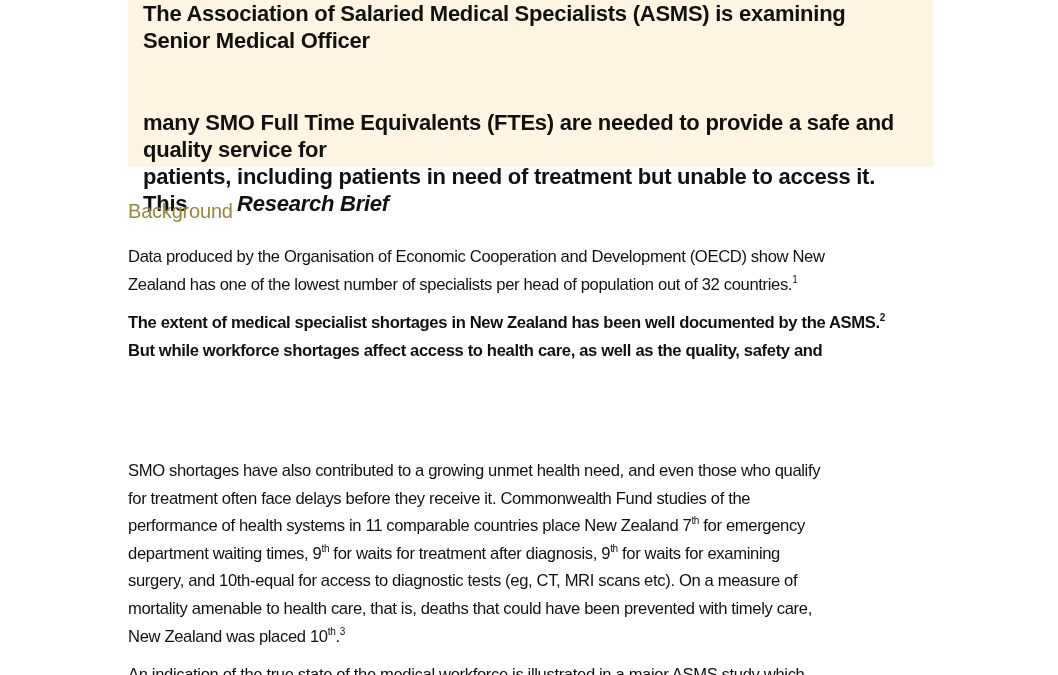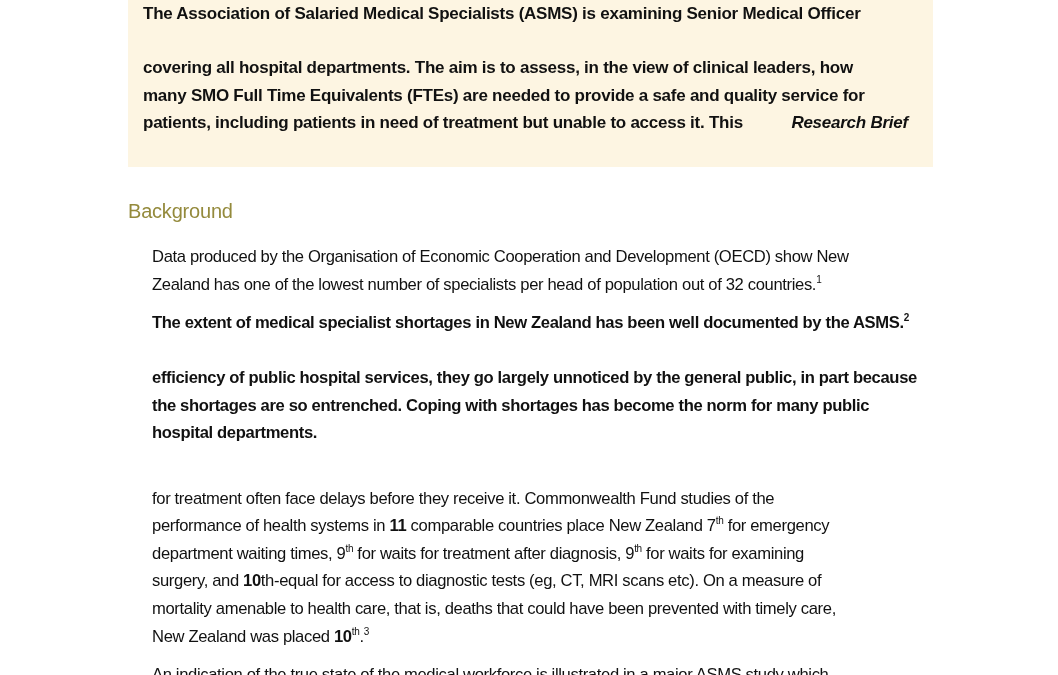--- a/index.html
+++ b/index.html
@@ -28,21 +28,21 @@
       top: -6px;
       width: 805px;
       height: 173px;
       background: #fdf5e2;
       box-sizing: border-box;
       padding: 6px 15px 0 15px;
     }
     .callout p {
       margin: 0;
       font-weight: bold;
-      font-size: 17px;
+      font-size: 22px;
       line-height: 27.2px;
       letter-spacing: -0.25px;
       color: #111;
     }
     .callout em {
       font-style: italic;
       margin-left: 44px;
     }
     .heading {
       position: absolute;
@@ -51,77 +51,75 @@
       margin: 0;
       font-size: 20px;
       font-weight: normal;
       color: #948a3c;
       letter-spacing: -0.2px;
     }
     .body-text {
       position: absolute;
       left: 128px;
       width: 810px;
-      margin-left: 24px;
     }
     .body-text p {
       margin: 0;
       font-size: 16.6px;
       line-height: 27.6px;
       letter-spacing: -0.35px;
       color: #111;
     }
     .body-text sup {
       font-size: 10px;
       line-height: 0;
       vertical-align: super;
     }
     .p1 { top: 243px; }
     .p2 { top: 309px; font-weight: bold; }
     .p3 { top: 457px; }
     .p4 { top: 661px; }
-    .b { font-weight: bold; }
+    .b { font-weight: normal; }
   </style>
 </head>
 <body>
 
 <div class="page">
 
   <div class="callout">
     <p>
       <span>The Association of Salaried Medical Specialists (ASMS) is examining Senior Medical Officer</span><br>
       <br>
-      <span>covering all hospital departments. The aim is to assess, in the view of clinical leaders, how</span><br>
+      <br>
       <span>many SMO Full Time Equivalents (FTEs) are needed to provide a safe and quality service for</span><br>
       <span>patients, including patients in need of treatment but unable to access it. This </span><em>Research Brief</em><br>
     </p>
   </div>
 
   <h2 class="heading">Background</h2>
 
   <div class="body-text p1">
     <p>
       <span>Data produced by the Organisation of Economic Cooperation and Development (OECD) show New</span><br>
       <span>Zealand has one of the lowest number of specialists per head of population out of 32 countries.</span><sup>1</sup>
     </p>
   </div>
 
   <div class="body-text p2">
     <p>
       <span>The extent of medical specialist shortages in New Zealand has been well documented by the ASMS.</span><sup>2</sup><br>
+      <span>But while workforce shortages affect access to health care, as well as the quality, safety and</span><br>
       <br>
-      <span>efficiency of public hospital services, they go largely unnoticed by the general public, in part because</span><br>
-      <span>the shortages are so entrenched. Coping with shortages has become the norm for many public</span><br>
-      <span>hospital departments.</span>
+      <br>
     </p>
   </div>
 
   <div class="body-text p3">
     <p>
-      <br>
+      <span>SMO shortages have also contributed to a growing unmet health need, and even those who qualify</span><br>
       <span>for treatment often face delays before they receive it. Commonwealth Fund studies of the</span><br>
       <span>performance of health systems in </span><span class="b">11</span><span> comparable countries place New Zealand 7</span><sup>th</sup><span> for emergency</span><br>
       <span>department waiting times, 9</span><sup>th</sup><span> for waits for treatment after diagnosis, 9</span><sup>th</sup><span> for waits for examining</span><br>
       <span>surgery, and </span><span class="b">10</span><span>th-equal for access to diagnostic tests (eg, CT, MRI scans etc). On a measure of</span><br>
       <span>mortality amenable to health care, that is, deaths that could have been prevented with timely care,</span><br>
       <span>New Zealand was placed </span><span class="b">10</span><sup>th</sup><span>.</span><sup>3</sup>
     </p>
   </div>
 
   <div class="body-text p4">

